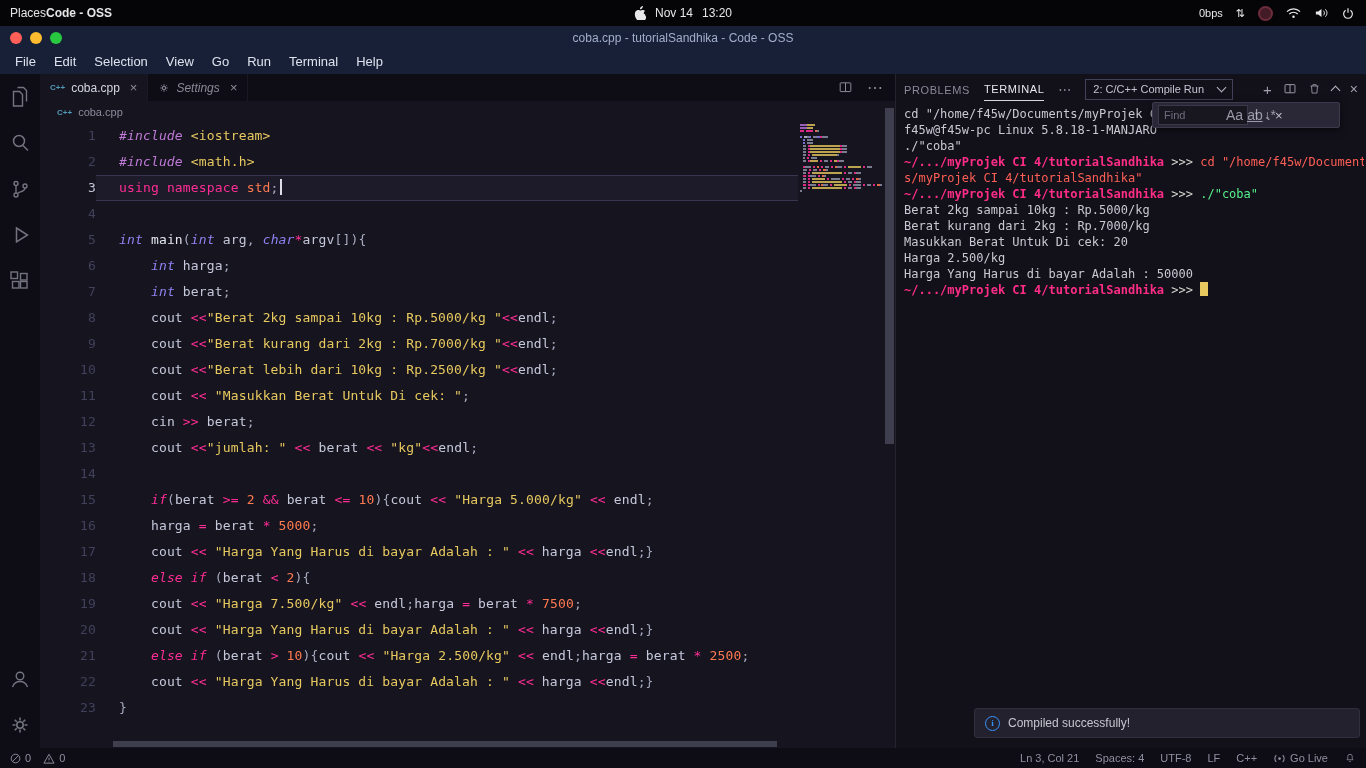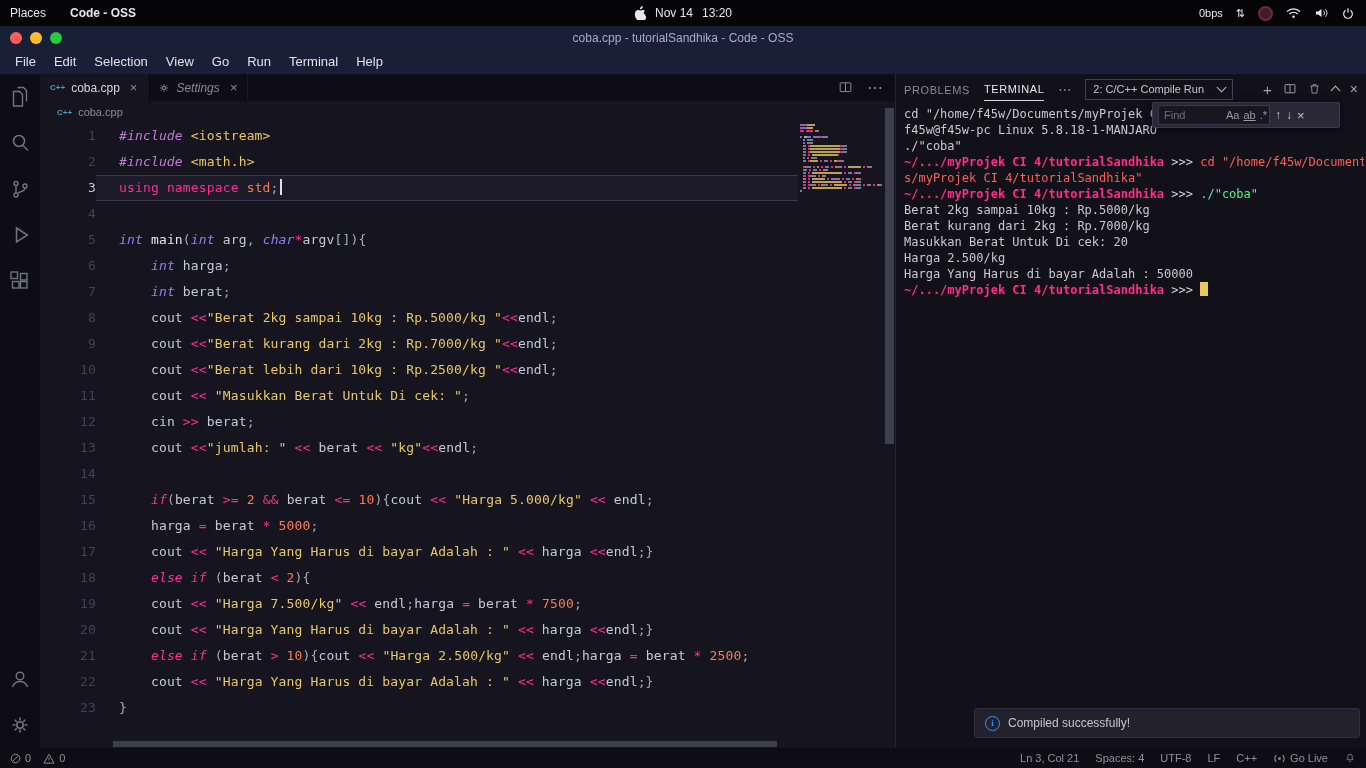--- a/index.html
+++ b/index.html
@@ -2,21 +2,21 @@
 <html><head>
 <meta charset="utf-8">
 <style>
   html,body{margin:0;padding:0;width:1366px;height:768px;overflow:hidden;background:#16141f;
     font-family:"Liberation Sans",sans-serif;-webkit-font-smoothing:antialiased;}
   .mono{font-family:"DejaVu Sans Mono",monospace;}
   svg{display:block}
   
   #sysbar{position:absolute;left:0;top:0;width:1366px;height:26px;background:#050507;color:#e6e6e6;
     display:flex;align-items:center;font-size:12px;}
-  #sysbar .left{display:flex;gap:24px;align-items:center;padding-left:10px;}
+  #sysbar .left{display:flex;align-items:center;padding-left:10px;}
   #sysbar .app{font-weight:bold}
   #sysbar .center{position:absolute;left:50%;transform:translateX(-50%);display:flex;gap:9px;align-items:center;}
   #sysbar .right{margin-left:auto;display:flex;gap:13px;align-items:center;padding-right:12px;font-size:11px;}
   .rec-dot{width:11px;height:11px;border-radius:50%;background:#421b27;border:2px solid #6d2d3c;}
   
   #titlebar{position:absolute;left:0;top:26px;width:1366px;height:24px;background:#172036;display:flex;align-items:center;}
   .lights{position:absolute;left:10px;display:flex;gap:8px;}
   .light{width:12px;height:12px;border-radius:50%;}
   .l-close{background:#ff5f57}.l-min{background:#febc2e}.l-max{background:#28c840}
   #titlebar .title{margin:0 auto;color:#a3aecb;font-size:12px;}
@@ -81,24 +81,24 @@
   .t-line{white-space:pre;height:16px;overflow:hidden;}
   .t-d{color:#c9c9d2}
   .t-pr{color:#ff2d87;font-weight:bold}
   .t-ar{color:#d6d6cf}
   .t-rd{color:#ff5f56}
   .t-gr{color:#56f08c}
   .t-cur{display:inline-block;width:8px;height:14px;background:#e7c95f;vertical-align:-2px;}
   
   #findwidget{position:absolute;top:28px;right:26px;width:188px;height:26px;background:#2a2836;border:1px solid #3c3a4c;
     border-radius:2px;box-shadow:0 2px 8px rgba(0,0,0,.55);display:flex;align-items:center;gap:5px;padding:0 5px;box-sizing:border-box;z-index:6;}
-  #find-box{display:flex;align-items:center;background:#18161f;border:1px solid #3a384a;height:20px;width:112px;padding:0 3px;box-sizing:border-box;}
+  #find-box{display:flex;align-items:center;background:#18161f;border:1px solid #3a384a;height:20px;width:90px;padding:0 3px;box-sizing:border-box;}
   #find-box input{background:transparent;border:none;outline:none;width:58px;color:#ddd;font-size:11px;font-family:"Liberation Sans",sans-serif;}
   #find-box input::placeholder{color:#6e6e7e;}
-  .find-tgl{font-size:11px;color:#9a9aa8;padding:0 2px;}
+  .find-tgl{font-size:14px;color:#9a9aa8;padding:0 2px;}
   .find-tgl.word{text-decoration:underline;}
   .find-nav{color:#c0c0cc;font-size:12px;}
   .find-x{color:#c0c0cc;font-size:13px;}
   
   #toast{position:absolute;right:6px;bottom:10px;width:386px;height:30px;background:#23212e;border:1px solid #312f3e;
     border-radius:3px;display:flex;align-items:center;gap:8px;padding:0 10px;box-sizing:border-box;font-size:12px;color:#c6c6d0;z-index:6;}
   .info-ic{width:13px;height:13px;border-radius:50%;border:1px solid #3794ff;color:#3794ff;display:flex;align-items:center;justify-content:center;
     font-size:9px;font-weight:bold;font-family:"Liberation Serif",serif;flex:0 0 13px;}
   
   #statusbar{position:absolute;left:0;top:748px;width:1366px;height:20px;background:#0e0c15;color:#8f90a0;

